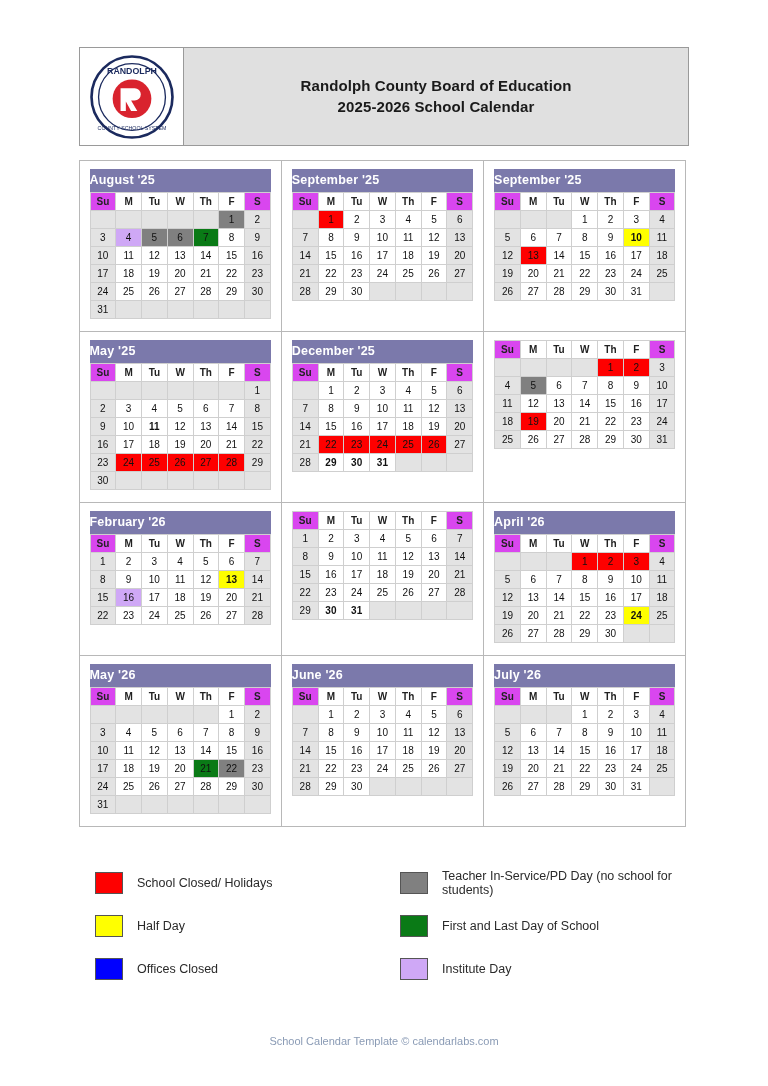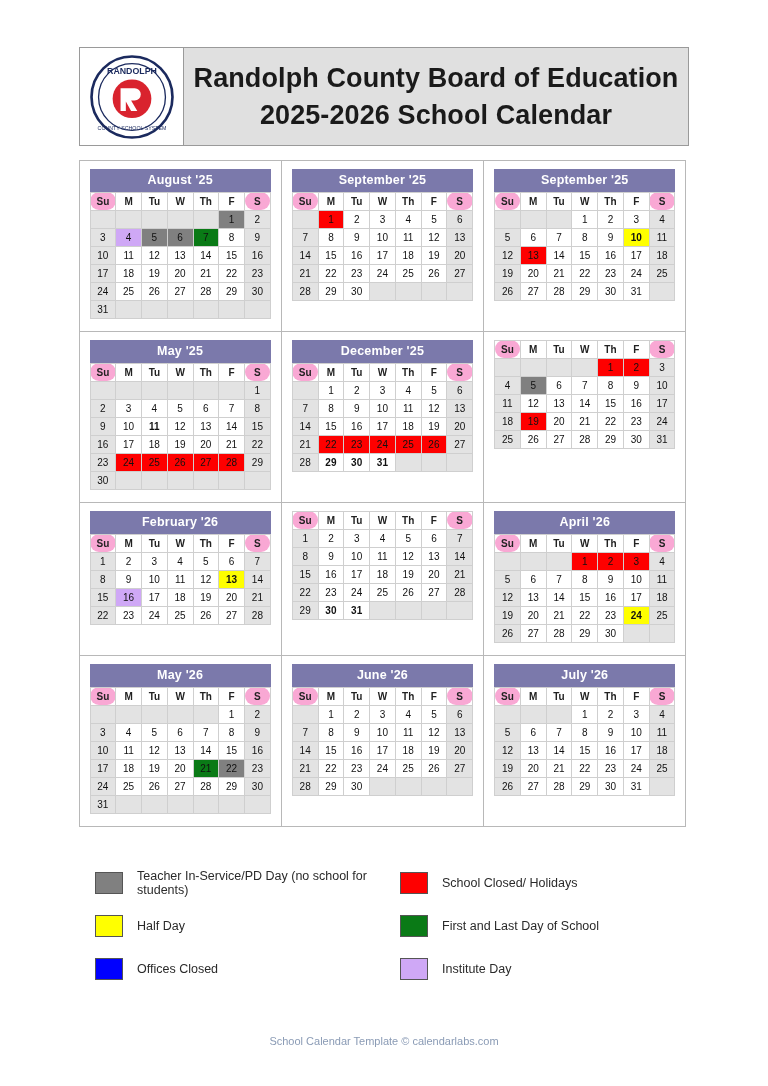--- a/index.html
+++ b/index.html
@@ -38,21 +38,21 @@
   .logo-svg { display: block; }
   .header-text {
     flex: 1;
     display: flex;
     flex-direction: column;
     align-items: center;
     justify-content: center;
     text-align: center;
   }
   .header-title {
-    font-size: 27px;
+    font-size: 15px;
     font-weight: bold;
     color: #1a1a1a;
     line-height: 1.35;
     letter-spacing: 0.1px;
   }
 
   
   .months {
     position: absolute;
     left: 79px; top: 160px;
@@ -66,21 +66,21 @@
     padding: 8px 10px 12px 10px;
     background: #ffffff;
     border: 1px solid #b8b8b8;
     margin: -0.5px;
   }
   .month-title {
     background: #7b79ab;
     color: #ffffff;
     font-size: 12.5px;
     font-weight: bold;
-    text-align: center;
+    text-align: left;
     padding: 4px 0 5px 0;
     letter-spacing: 0.2px;
   }
   table.cal {
     width: 100%;
     border-collapse: collapse;
     table-layout: fixed;
     margin-top: 0px;
   }
   table.cal th {
@@ -95,21 +95,21 @@
   table.cal td {
     font-size: 10px;
     text-align: center;
     padding: 3px 0 3px 0;
     border: 1px solid #cfcfcf;
     height: 16px;
     color: #111;
     background: #ffffff;
   }
   table.cal td.sun, table.cal td.sat { background: #e3e3e3; }
-  table.cal th.sun, table.cal th.sat { background: #f9a8d4; border-radius: 9px; }
+  table.cal th.sun, table.cal th.sat { background: #d946ef; }
   table.cal td.empty { background: #e3e3e3; }
 
   
   td.red   { background: #fe0000 !important; color: #ffffff; font-weight: normal; }
   td.gray  { background: #808080 !important; color: #ffffff; }
   td.green { background: #0a7a16 !important; color: #ffffff; }
   td.yellow{ background: #ffff00 !important; color: #fe0000; font-weight: bold; }
   td.purple{ background: #cfa8f6 !important; color: #111; }
   td.redtext { color: #fe0000; font-weight: bold; }
 
@@ -943,26 +943,26 @@
               <td class="">31</td>
               <td class="sat empty"></td>
             </tr>
           </tbody>
         </table>
       </div>
     </div>
 
   <div class="legend" id="legend">
       <div class="legend-item">
+        <div class="swatch" style="background: rgb(254, 0, 0);"></div>
+        <div class="legend-label">School Closed/ Holidays</div>
+      </div>
+      <div class="legend-item">
         <div class="swatch" style="background: rgb(128, 128, 128);"></div>
         <div class="legend-label">Teacher In-Service/PD Day (no school for students)</div>
-      </div>
-      <div class="legend-item">
-        <div class="swatch" style="background: rgb(254, 0, 0);"></div>
-        <div class="legend-label">School Closed/ Holidays</div>
       </div>
       <div class="legend-item">
         <div class="swatch" style="background: rgb(255, 255, 0);"></div>
         <div class="legend-label">Half Day</div>
       </div>
       <div class="legend-item">
         <div class="swatch" style="background: rgb(10, 122, 22);"></div>
         <div class="legend-label">First and Last Day of School</div>
       </div>
       <div class="legend-item">

